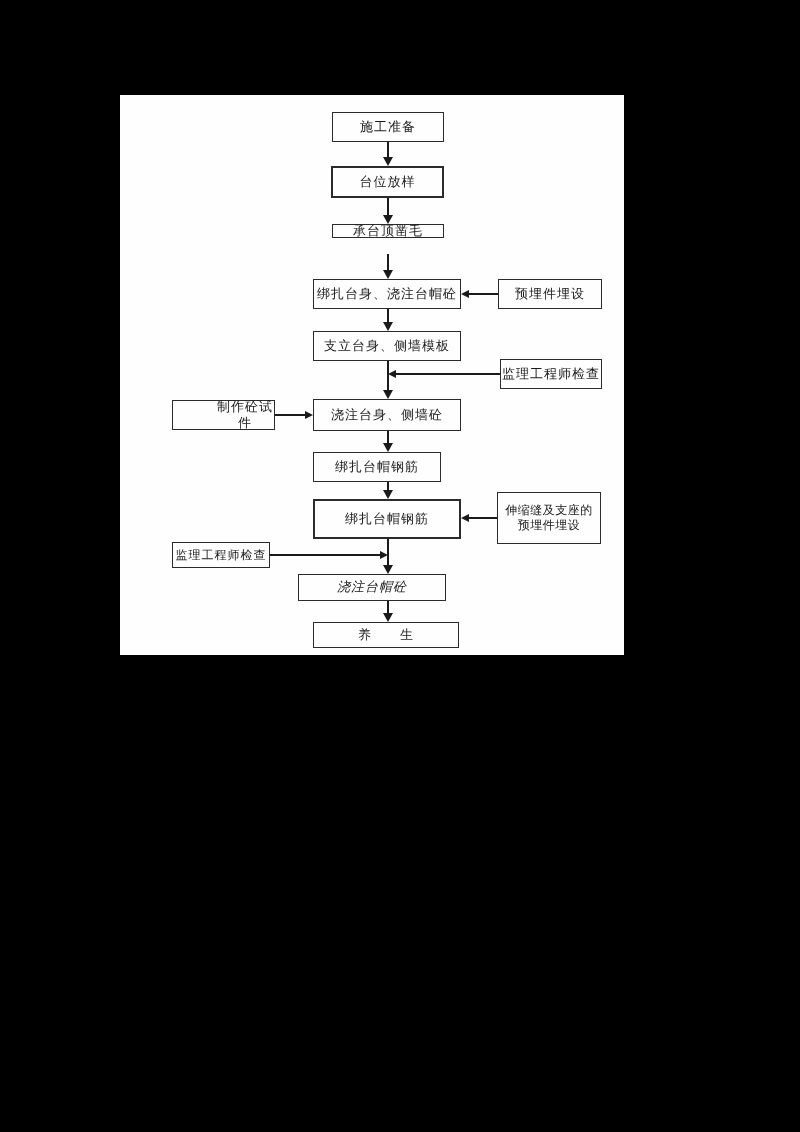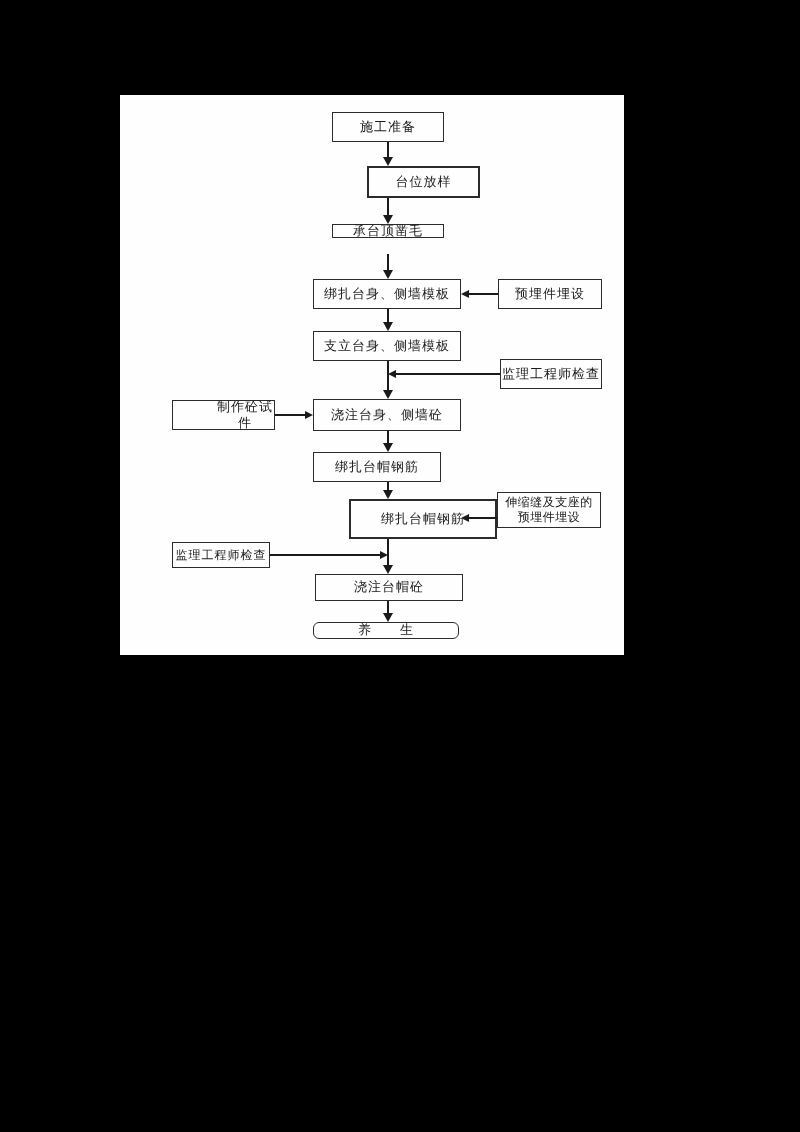--- a/index.html
+++ b/index.html
@@ -31,21 +31,20 @@
     align-items: center;
     justify-content: center;
     font-size: 13px;
     color: #1a1a1a;
     letter-spacing: 1px;
     text-align: center;
     line-height: 1.25;
   }
   .node.thick {
     border-width: 2px;
-    margin-left: 36px;
   }
   .node.two-line {
     flex-direction: column;
     font-size: 12px;
     letter-spacing: 0.5px;
   }
   .vline {
     position: absolute;
     width: 2px;
     background: #1a1a1a;
@@ -84,41 +83,41 @@
 <body>
 
 <div class="panel">
 
   <div class="node" style="left:212px; top:17px;  width:112px; height:30px;">施工准备</div>
 
   <div class="node thick" style="left:211px; top:71px;  width:113px; height:32px;">台位放样</div>
 
   <div class="node" style="left:212px; top:129px; width:112px; height:14px;">承台顶凿毛</div>
 
-  <div class="node" style="left:193px; top:184px; width:148px; height:30px;">绑扎台身、侧墙模板</div>
+  <div class="node" style="left:193px; top:184px; width:148px; height:30px;">绑扎台身、浇注台帽砼</div>
 
   <div class="node" style="left:193px; top:236px; width:148px; height:30px;">支立台身、侧墙模板</div>
 
   <div class="node" style="left:193px; top:304px; width:148px; height:32px;">浇注台身、侧墙砼</div>
 
   <div class="node" style="left:193px; top:357px; width:128px; height:30px;">绑扎台帽钢筋</div>
 
   <div class="node thick" style="left:193px; top:404px; width:148px; height:40px;">绑扎台帽钢筋</div>
 
-  <div class="node" style="left:195px; top:479px; width:148px; height:27px;">浇注台帽砼</div>
+  <div class="node" style="left:178px; top:479px; width:148px; height:27px;font-style:italic;">浇注台帽砼</div>
 
-  <div class="node" style="left:193px; top:527px; width:146px; height:17px;border-radius:6px;">养　　生</div>
+  <div class="node" style="left:193px; top:527px; width:146px; height:26px;">养　　生</div>
 
   <div class="node" style="left:378px; top:184px; width:104px; height:30px;">预埋件埋设</div>
 
   <div class="node" style="left:380px; top:264px; width:102px; height:30px;">监理工程师检查</div>
 
   <div class="node" style="left:52px;  top:305px; width:103px; height:30px;padding-left:43px;">制作砼试件</div>
 
-  <div class="node two-line" style="left:377px; top:397px; width:104px; height:36px;">
+  <div class="node two-line" style="left:377px; top:397px; width:104px; height:52px;">
     <span>伸缩缝及支座的</span>
     <span>预埋件埋设</span>
   </div>
 
   <div class="node" style="left:52px;  top:447px; width:98px;  height:26px; font-size:12px;">监理工程师检查</div>
 
   <div class="vline" style="left:267px; top:47px;  height:15px;"></div>
   <div class="arrow-down" style="left:263px; top:62px;"></div>
 
   <div class="vline" style="left:267px; top:103px; height:17px;"></div>

